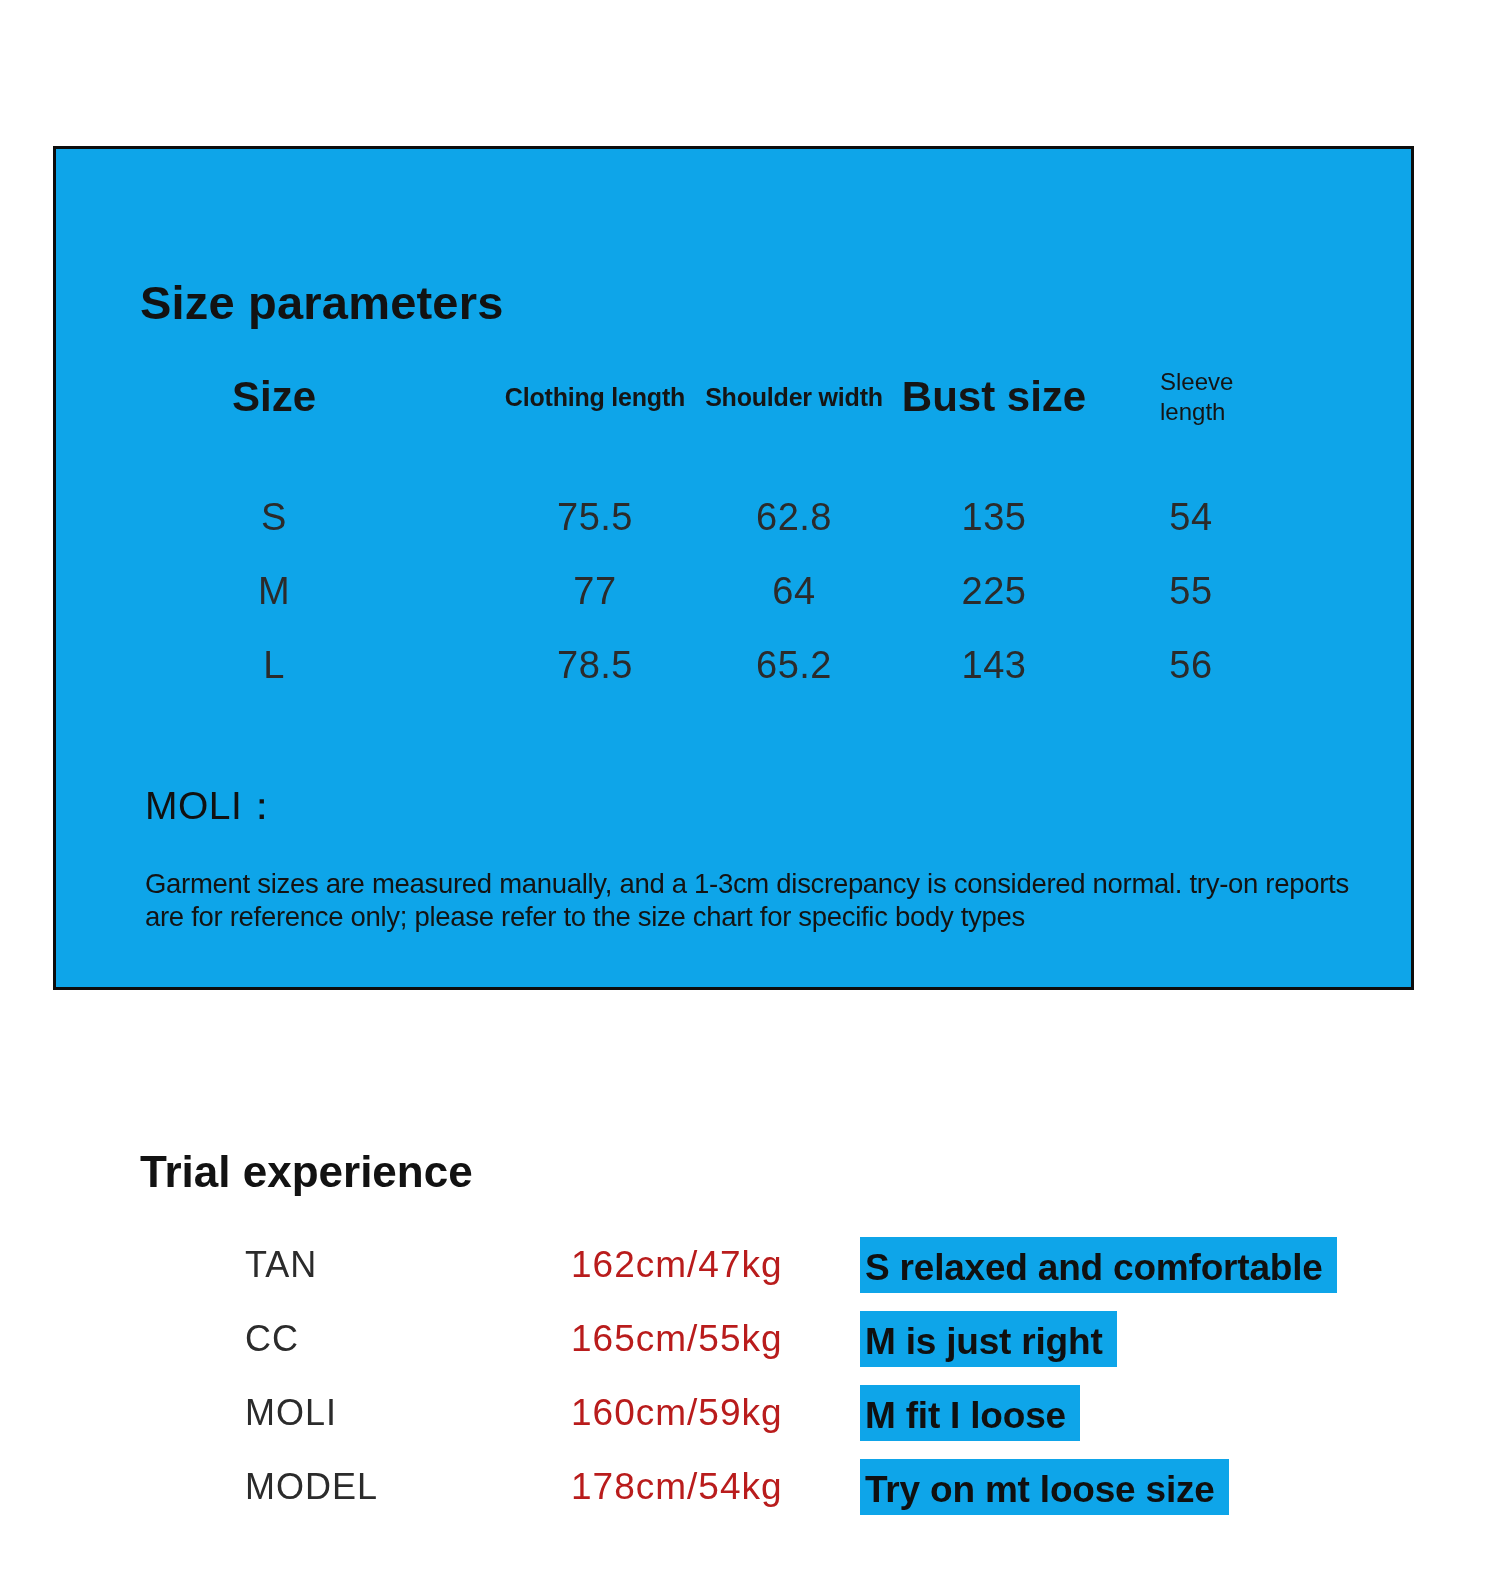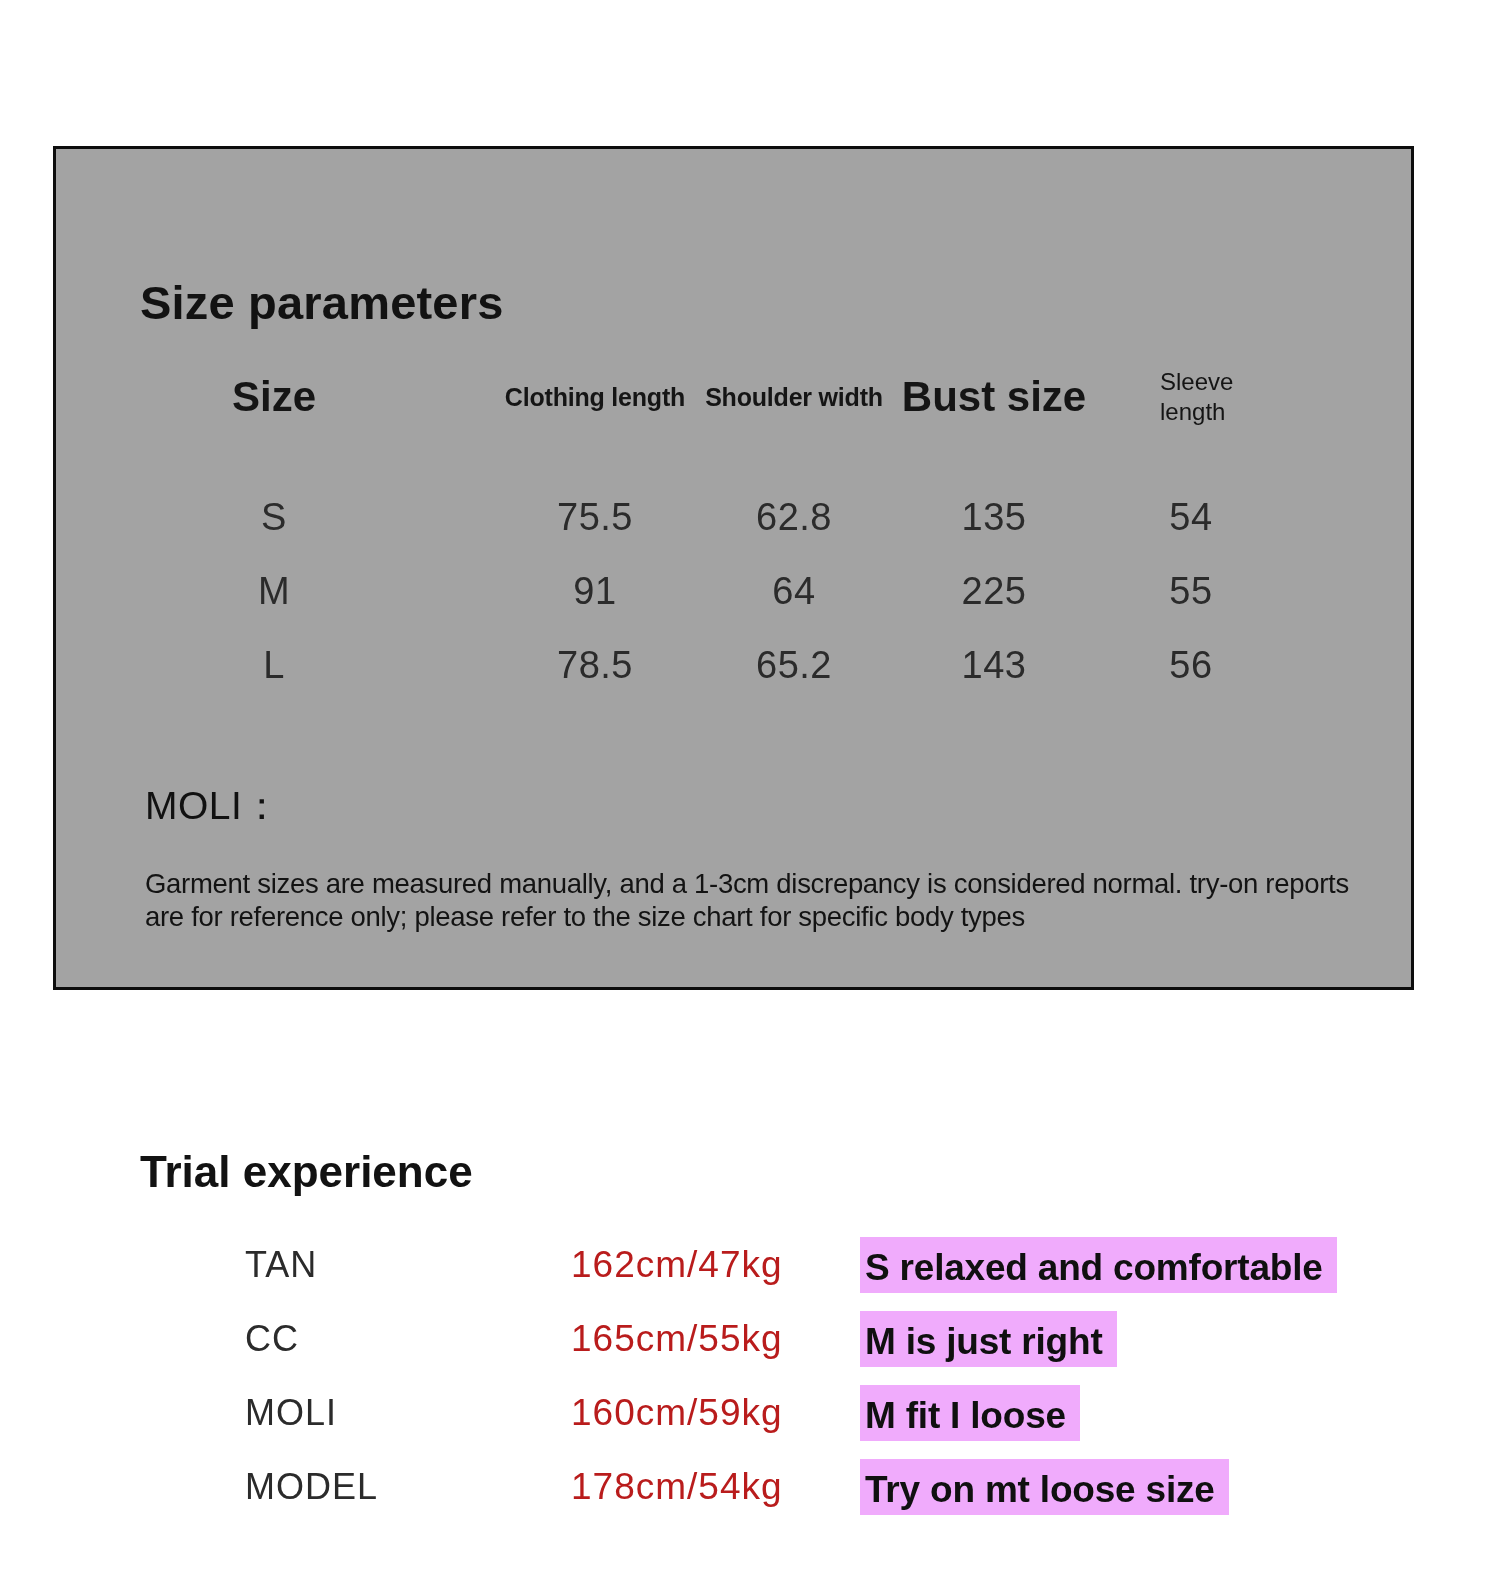--- a/index.html
+++ b/index.html
@@ -18,21 +18,21 @@
 
   
   .size-box {
     position: absolute;
     left: 53px;
     top: 146px;
     width: 1361px;
     height: 844px;
     box-sizing: border-box;
     border: 3px solid #0d0d0d;
-    background: #a3a3a3;
+    background: #0ea5e9;
   }
   .size-title {
     position: absolute;
     left: 84px;
     top: 95px;
     font-size: 47px;
     font-weight: 700;
     letter-spacing: 0.2px;
     color: #121212;
     white-space: nowrap;
@@ -147,21 +147,21 @@
     letter-spacing: 1px;
     padding-left: 6px;
   }
   .trial-comment {
     grid-column: 4;
     justify-self: start;
     font-size: 37px;
     font-weight: 700;
     color: #101010;
     letter-spacing: -0.2px;
-    background: #f0abfc;
+    background: #0ea5e9;
     padding: 10px 14px 4px 5px;
   }
 </style>
 </head>
 <body>
 
 <section class="size-box">
 
   <h1 class="size-title">Size parameters</h1>
 
@@ -175,21 +175,21 @@
 
     <div class="spacer-row"></div>
 
     <div class="data-cell">S</div>
     <div class="data-cell">75.5</div>
     <div class="data-cell">62.8</div>
     <div class="data-cell">135</div>
     <div class="data-cell">54</div>
 
     <div class="data-cell">M</div>
-    <div class="data-cell">91</div>
+    <div class="data-cell">77</div>
     <div class="data-cell">64</div>
     <div class="data-cell">225</div>
     <div class="data-cell">55</div>
 
     <div class="data-cell">L</div>
     <div class="data-cell">78.5</div>
     <div class="data-cell">65.2</div>
     <div class="data-cell">143</div>
     <div class="data-cell">56</div>
   </div>

